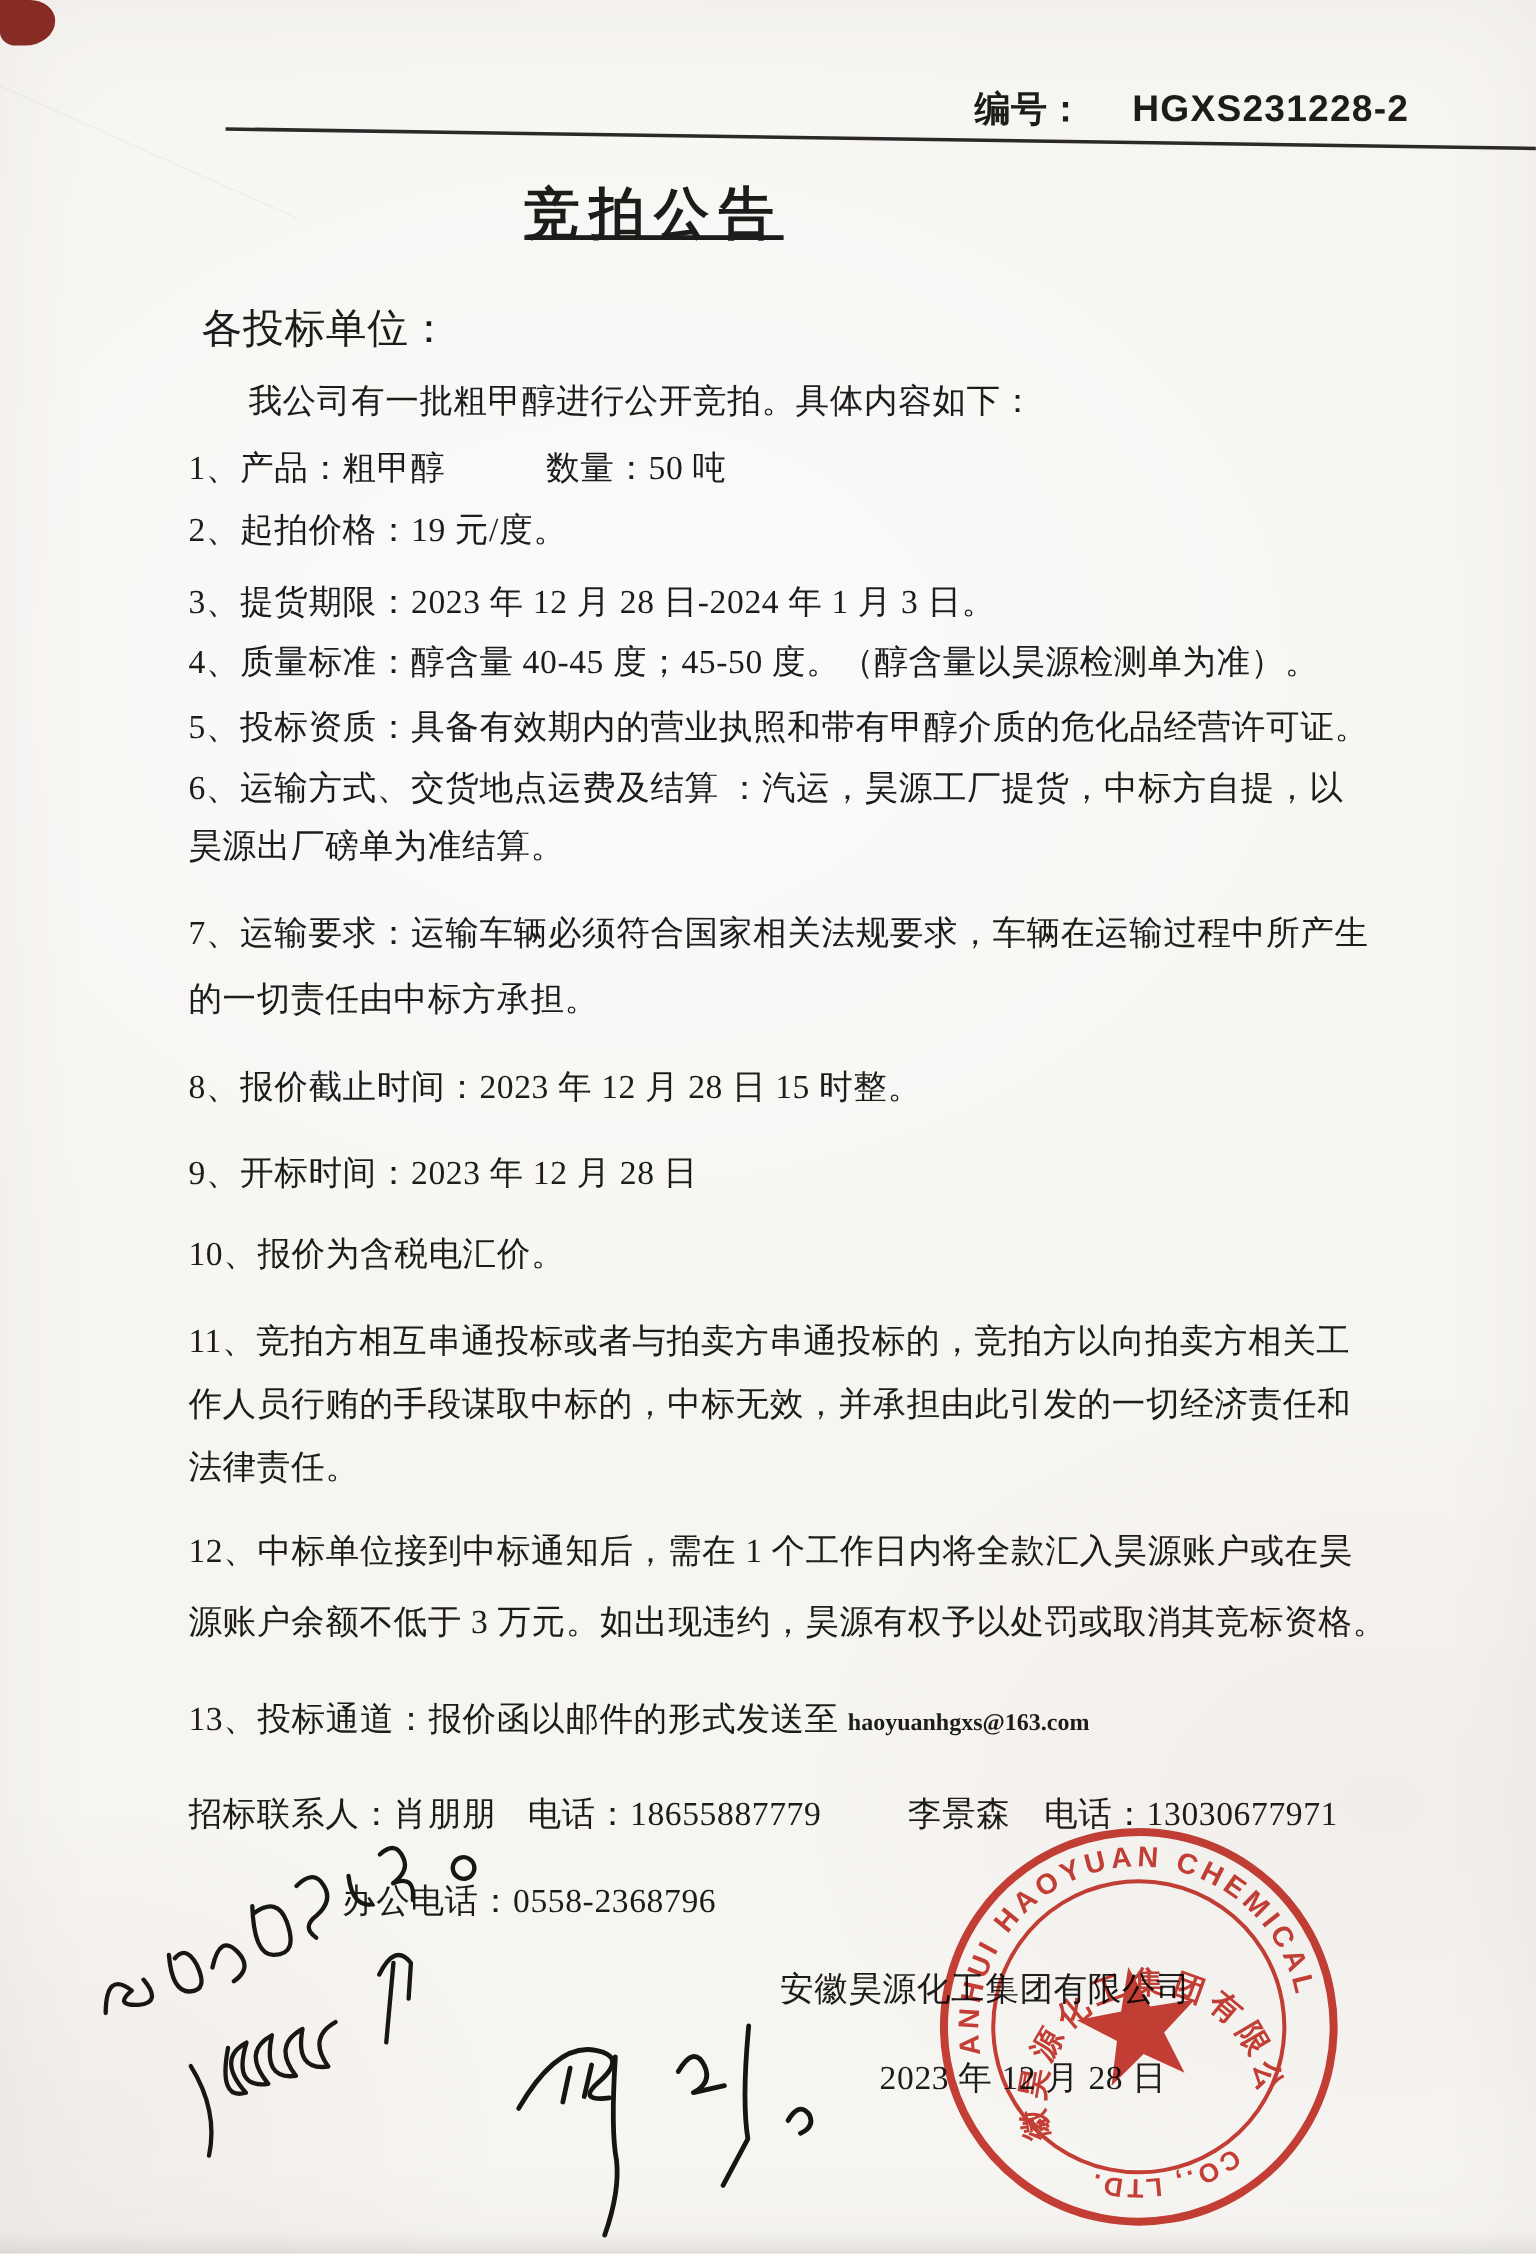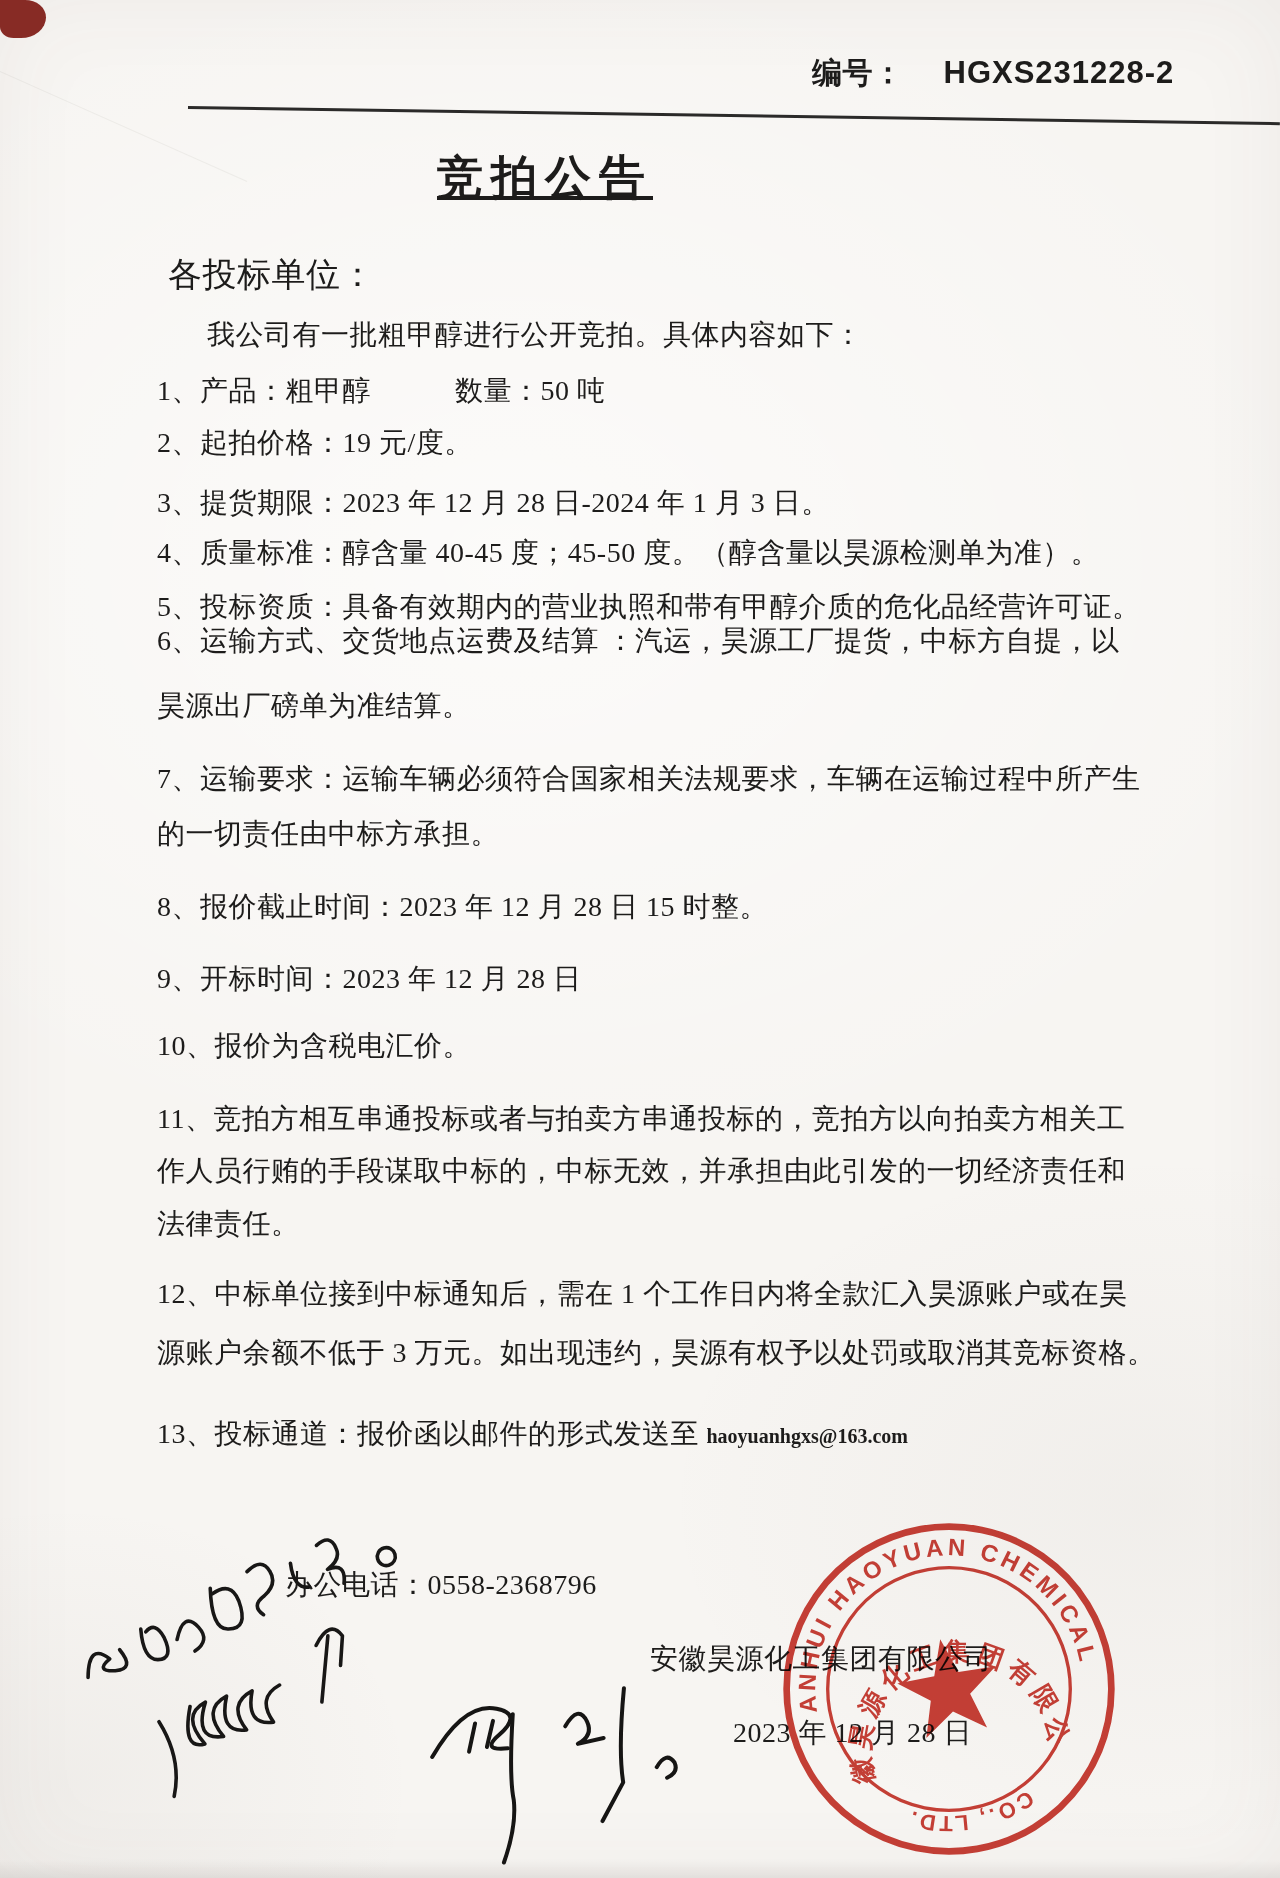--- a/index.html
+++ b/index.html
@@ -15,33 +15,33 @@
     background:
       radial-gradient(1200px 900px at 40% 30%, rgba(255,255,255,.6), rgba(255,255,255,0) 70%),
       radial-gradient(700px 500px at 90% 80%, rgba(120,110,100,.05), rgba(0,0,0,0) 70%),
       radial-gradient(500px 400px at 5% 95%, rgba(120,110,100,.06), rgba(0,0,0,0) 70%),
       #f7f5f2;
     box-shadow:inset 0 0 90px rgba(80,70,60,.06);
   }
   .ln{position:absolute;white-space:nowrap;font-size:28px;line-height:1.2;letter-spacing:.5px;}
   .heavy{font-family:"Liberation Sans","DejaVu Sans",sans-serif;font-weight:bold;}
   .mono{font-family:Liberation Serif, serif;font-size:20px;font-weight:bold;letter-spacing:0;margin-top:45px;}
-  #doc-number{top:54px;left:812px;font-size:30px;}
+  #doc-number{top:72px;left:812px;font-size:30px;}
   #doc-number .num{margin-left:40px;font-size:31px;letter-spacing:1px;}
   #header-rule{
     position:absolute;left:188px;top:106px;width:1092px;height:0;
     border-top:3px solid #2b2a29;transform:rotate(.85deg);transform-origin:left top;
   }
   #doc-title{top:150px;left:157px;width:776px;text-align:center;font-size:46px;letter-spacing:8px;text-decoration:underline;}
   #salutation{top:255px;left:168px;font-size:34px;}
   #intro{top:318px;left:207px;}
   .item{left:157px;}
   #i1{top:374px;}  #i1 .qty{margin-left:84px;}
   #i2{top:426px;}  #i3{top:486px;}  #i4{top:536px;text-align:center;}  #i5{top:590px;}
-  #i6a{top:624px;} #i6b{top:689px;}
+  #i6a{top:641px;} #i6b{top:689px;}
   #i7a{top:762px;} #i7b{top:817px;}
   #i8{top:890px;}  #i9{top:962px;}  #i10{top:1029px;}
   #i11a{top:1102px;} #i11b{top:1154px;} #i11c{top:1207px;}
   #i12a{top:1277px;} #i12b{top:1336px;}
   #i13{top:1417px;}
   #contact-line{top:1496px;left:157px;}
   #contact-line .p1{margin-left:26px;}
   #contact-line .n2{margin-left:72px;}
   #contact-line .p2{margin-left:28px;}
   #office-line{top:1568px;left:285px;}
@@ -101,20 +101,23 @@
   <div class="ln item" id="i10">10、报价为含税电汇价。</div>
   <div class="ln item" id="i11a">11、竞拍方相互串通投标或者与拍卖方串通投标的，竞拍方以向拍卖方相关工</div>
   <div class="ln item" id="i11b">作人员行贿的手段谋取中标的，中标无效，并承担由此引发的一切经济责任和</div>
   <div class="ln item" id="i11c">法律责任。</div>
   <div class="ln item" id="i12a">12、中标单位接到中标通知后，需在 1 个工作日内将全款汇入昊源账户或在昊</div>
   <div class="ln item" id="i12b">源账户余额不低于 3 万元。如出现违约，昊源有权予以处罚或取消其竞标资格。</div>
   <div class="ln item" id="i13">
     <span>13、投标通道：报价函以邮件的形式发送至 </span><span class="mono">haoyuanhgxs@163.com</span>
   </div>
 
+  <div class="ln" id="contact-line">
+    <span>招标联系人：肖朋朋</span><span class="p1">电话：18655887779</span><span class="n2">李景森</span><span class="p2">电话：13030677971</span>
+  </div>
   <div class="ln" id="office-line">办公电话：0558-2368796</div>
 
   <div class="ln" id="company-name">安徽昊源化工集团有限公司</div>
   <div class="ln" id="issue-date">2023 年 12 月 28 日</div>
 
   <svg id="seal" viewBox="0 0 400 400">
     <desc>安徽昊源化工集团有限公司</desc>
     <defs>
       <path id="arcTop" d="M 63 229 A 140 140 0 1 1 337 229"></path>
       <path id="arcBottom" d="M 325 256 A 140 140 0 0 1 75 256"></path>

